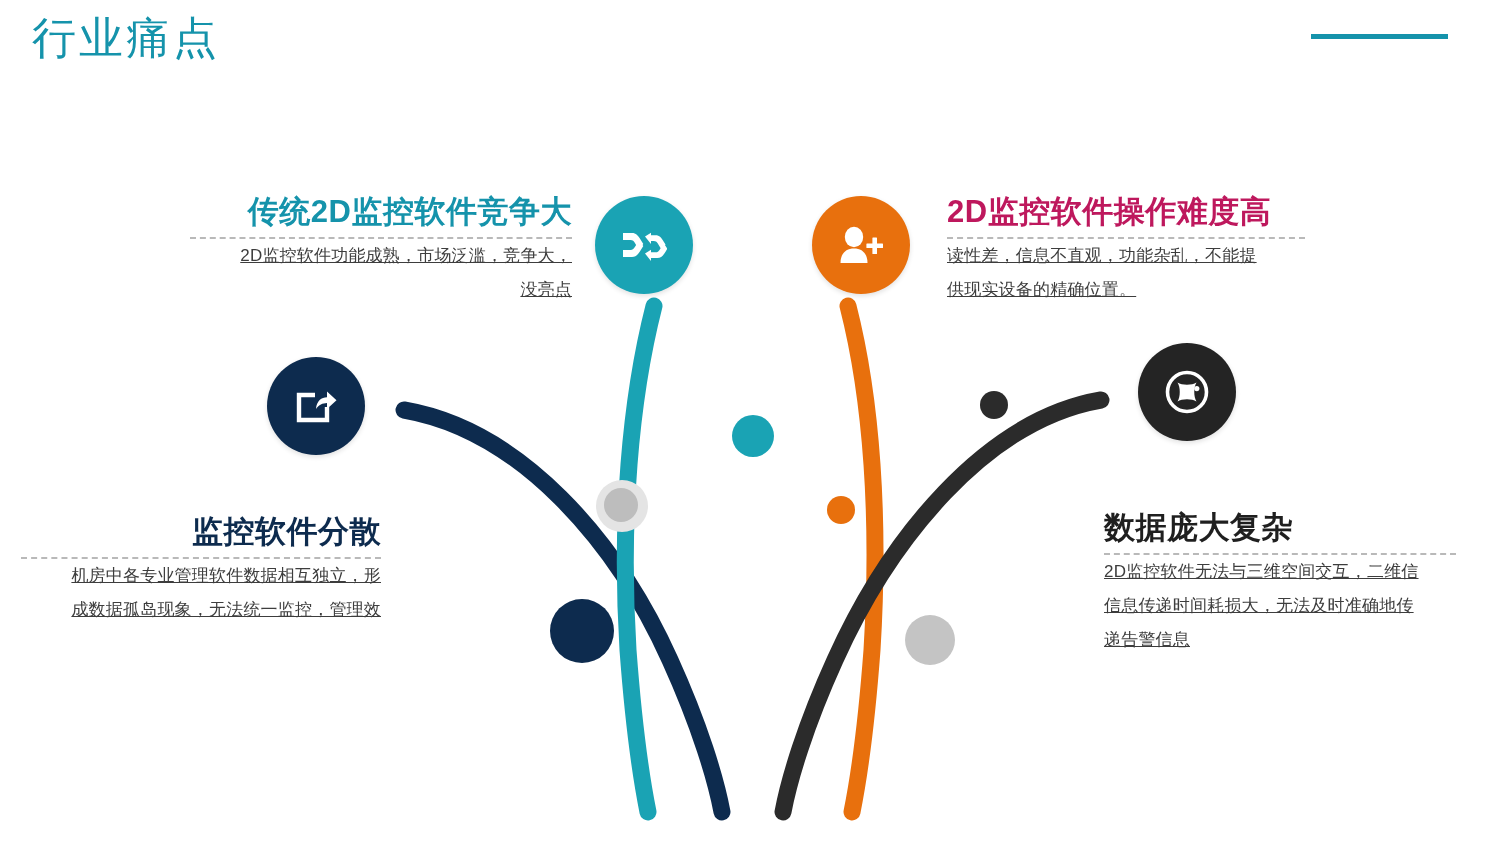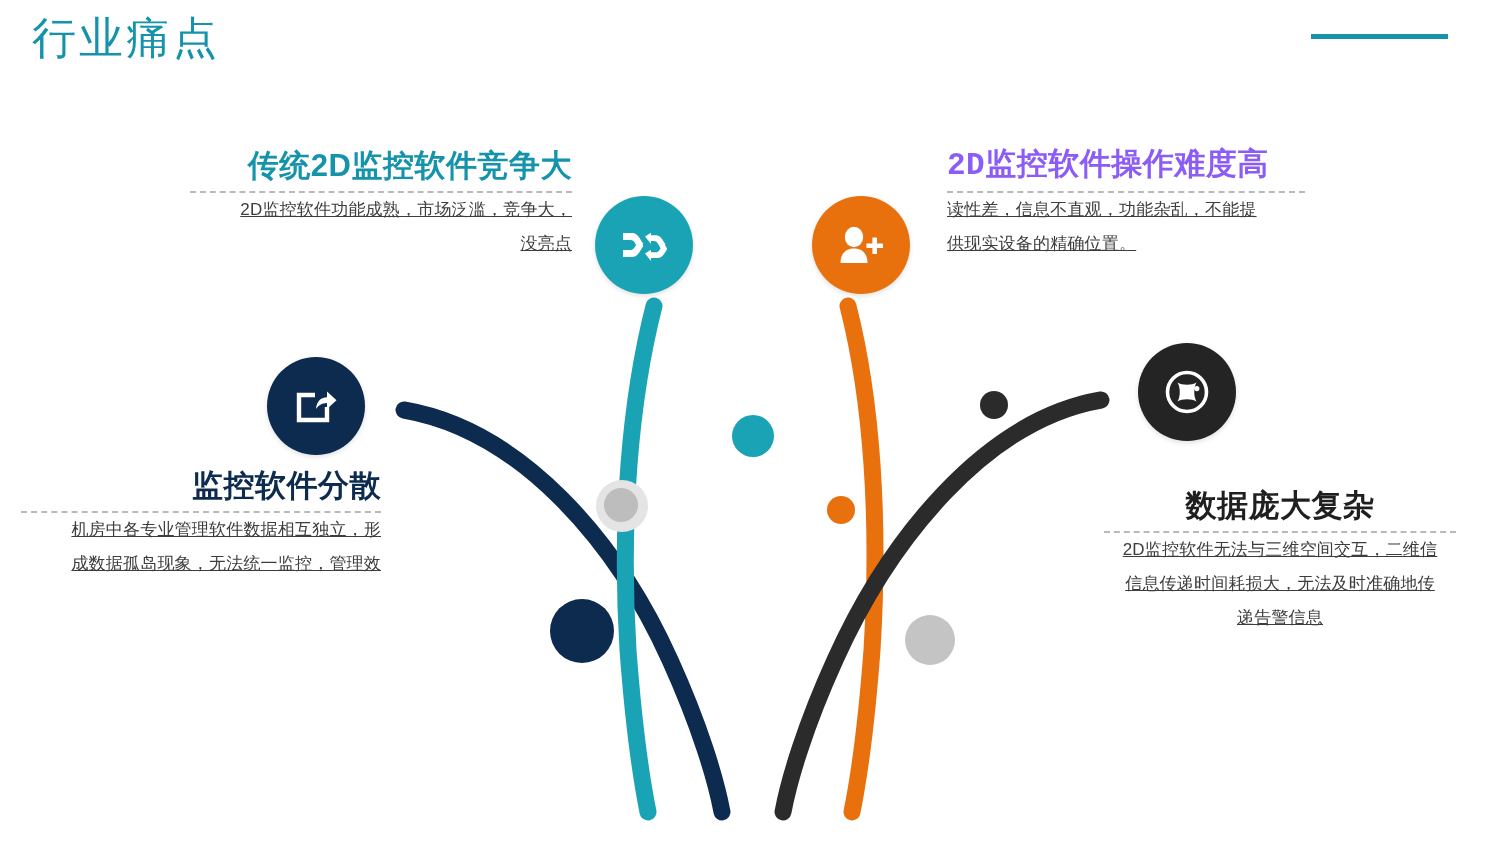--- a/index.html
+++ b/index.html
@@ -67,45 +67,46 @@
 
   
   .block { position: absolute; }
 
   .block-heading {
     font-size: 31px;
     font-weight: bold;
     line-height: 40px;
     white-space: nowrap;
     letter-spacing: 0.5px;
+    margin-top: 46px;
   }
   .block-rule {
     height: 0;
     border-top: 2px dashed #b9b9b9;
     margin-top: 5px;
   }
   .block-body {
     font-size: 17px;
     line-height: 34px;
     color: #3d3d3d;
     letter-spacing: 0.2px;
     text-decoration: underline;
   }
 
   
   #block-tl { left: 190px; top: 146px; width: 382px; text-align: right; }
   #block-tl .block-heading { color: #1593ab; }
 
   #block-tr { left: 947px; top: 146px; width: 358px; text-align: left; }
-  #block-tr .block-heading { color: #8b5cf6; font-family: Liberation Mono, monospace; }
+  #block-tr .block-heading { color: #be185d; }
 
   #block-bl { left: 21px; top: 466px; width: 360px; text-align: right; }
   #block-bl .block-heading { color: #0D2B4E; }
 
-  #block-br { left: 1104px; top: 486px; width: 352px; text-align: center; }
+  #block-br { left: 1104px; top: 462px; width: 352px; text-align: left; }
   #block-br .block-heading { color: #1f1f1f; }
 
   .block-body p { margin: 0; }
 </style>
 </head>
 <body>
 
 <div id="slide">
 
   <div id="page-title">行业痛点</div>

